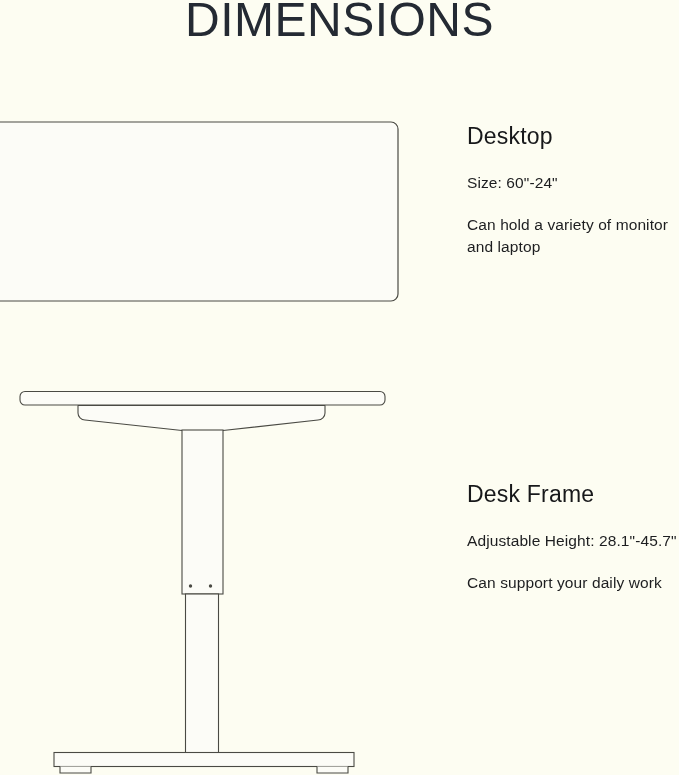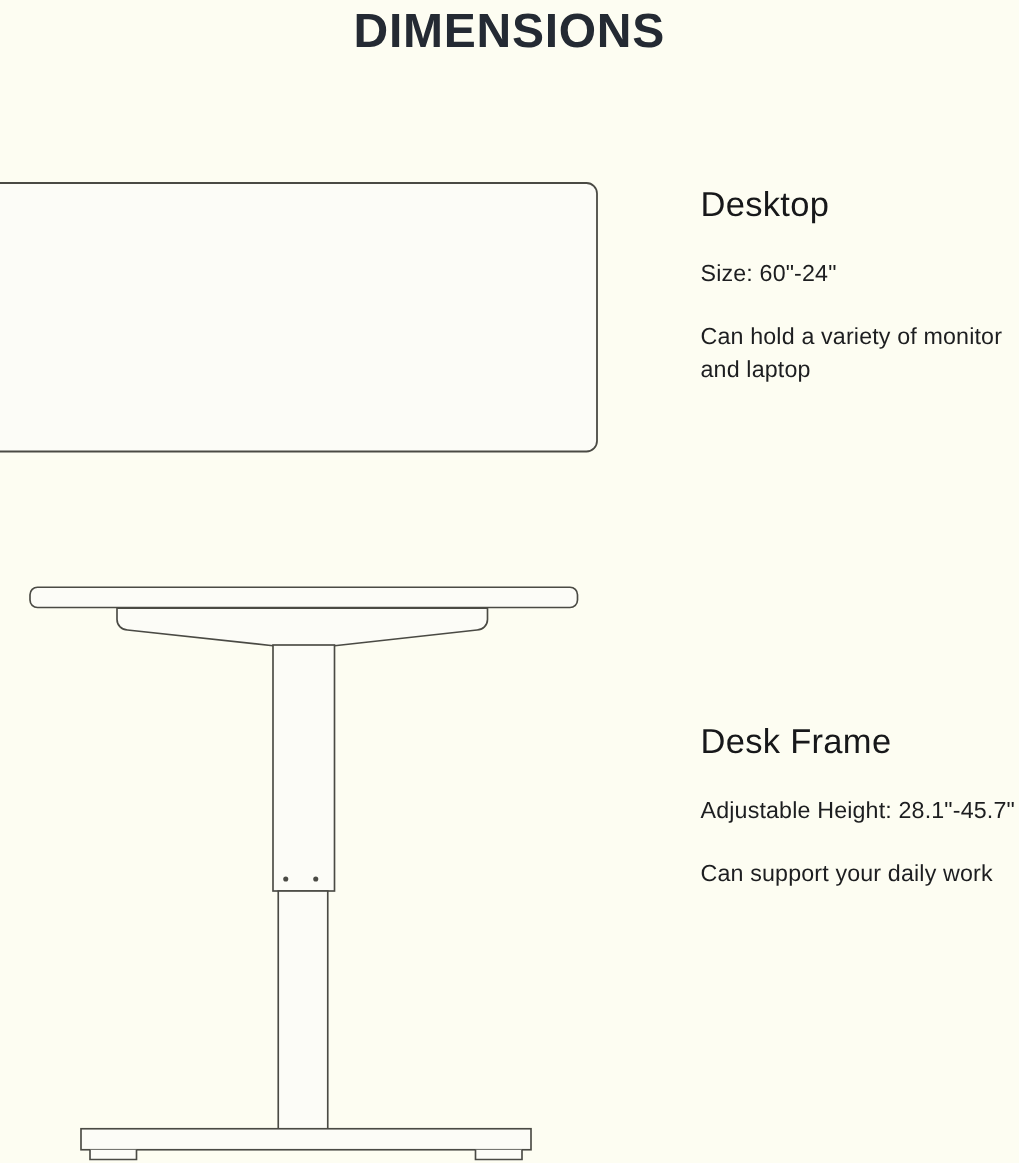--- a/index.html
+++ b/index.html
@@ -21,22 +21,22 @@
     background: #fdfdf2;
   }
 
   
   #title {
     position: absolute;
     left: 0;
     top: 0;
     width: 679px;
     text-align: center;
-    font-size: 32px;
-    font-weight: bold;
+    font-size: 48px;
+    font-weight: normal;
     letter-spacing: 0.5px;
     color: #242a33;
     line-height: 40px;
     white-space: nowrap;
   }
 
   
   #drawings {
     position: absolute;
     left: 0;

